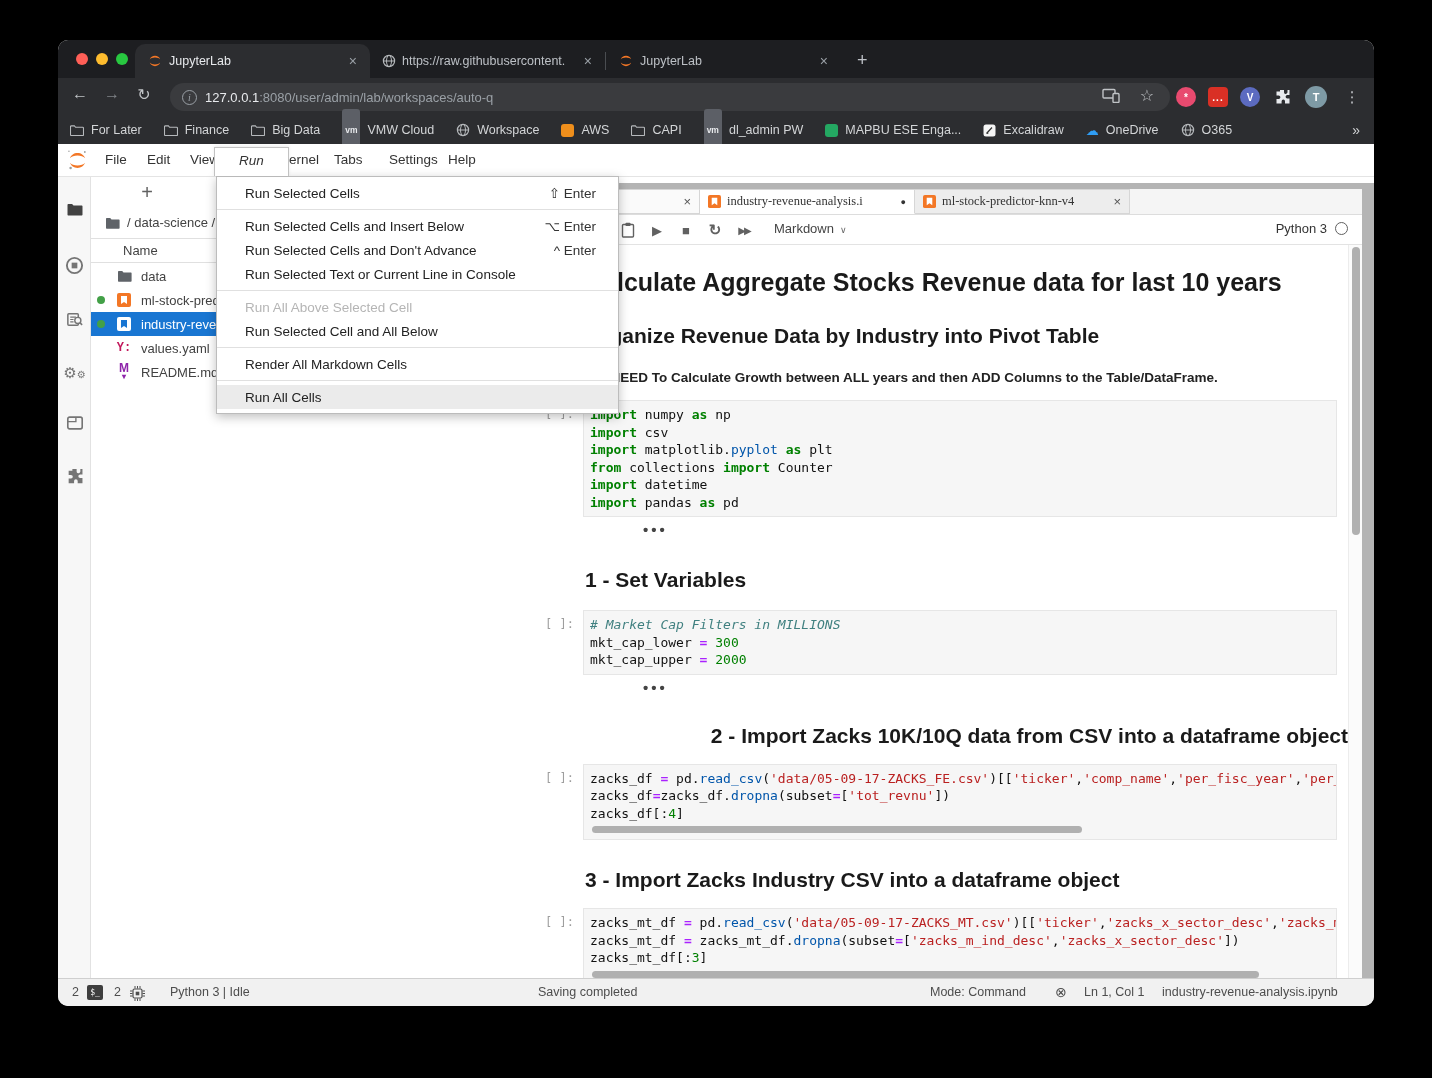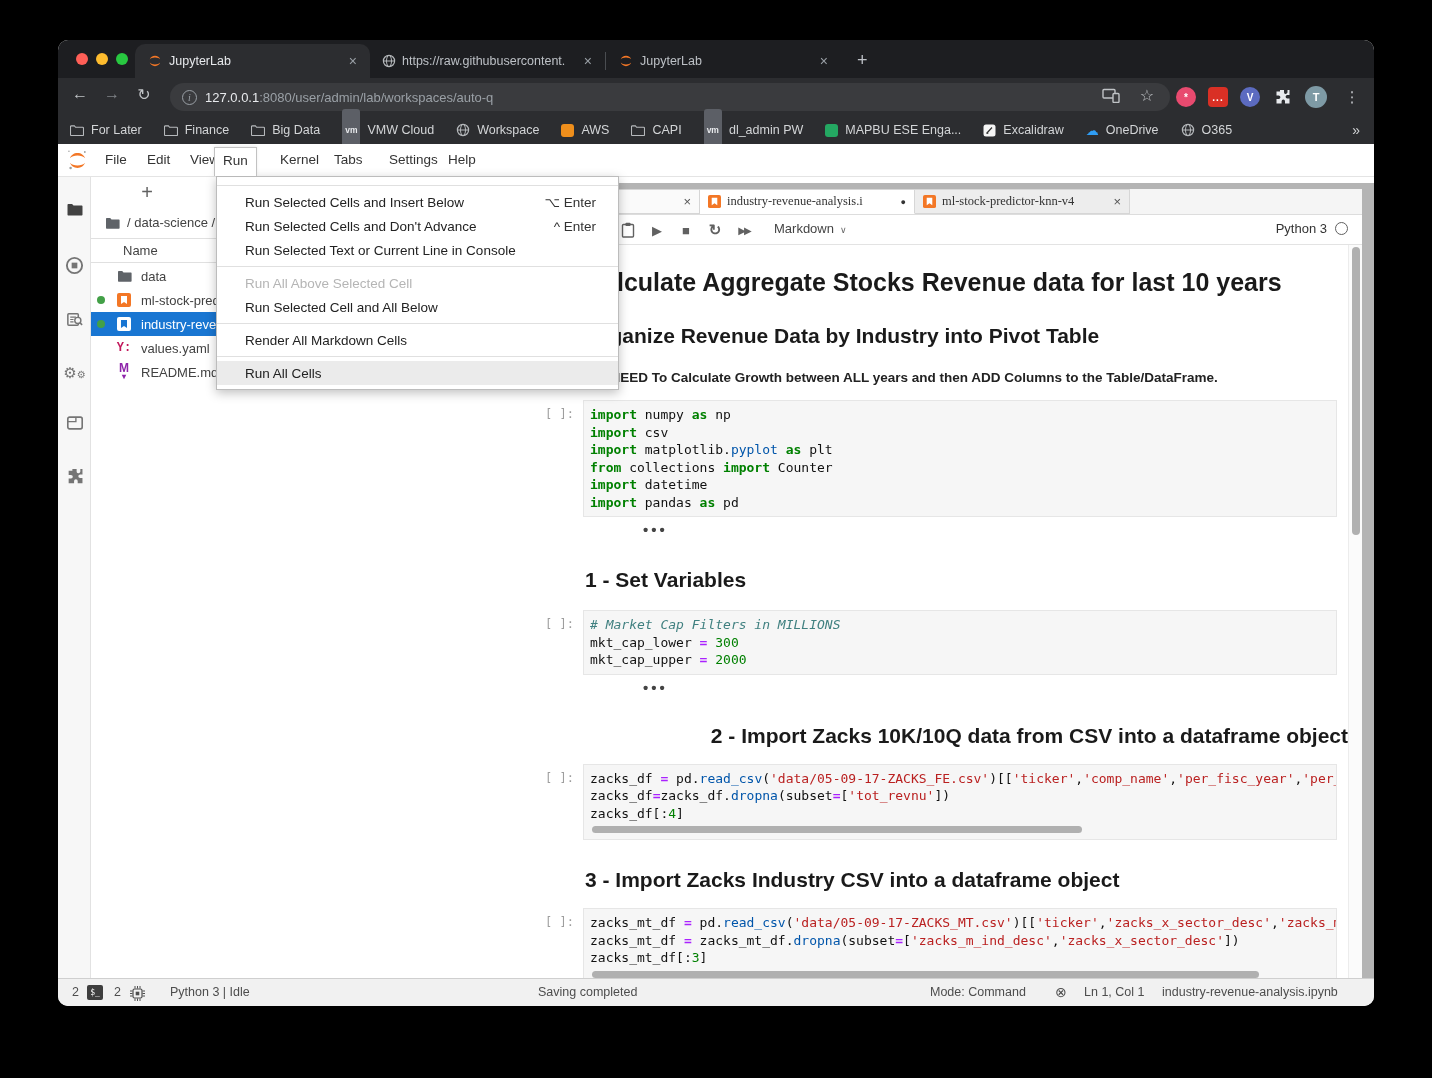--- a/index.html
+++ b/index.html
@@ -36,21 +36,21 @@
   .bm { display:flex; align-items:center; margin-right:22px; color:#d3d5d7; font-size:12.5px; white-space:nowrap; }
   .bm .ic { margin-right:7px; display:inline-flex; }
   .bm-vm { background:#5c5f66; color:#e8eaed; font-size:8.5px; font-weight:bold; padding:16px 3px; border-radius:3px; }
   .sq-ic { width:13px; height:13px; border-radius:3px; display:inline-block; }
   .bm-overflow { position:absolute; right:14px; color:#d3d5d7; font-size:14px; }
 
   
   .jl-menubar { position:relative; height:33px; background:#fff; border-bottom:1px solid #e4e4e4; }
   .jlogo { position:absolute; left:8px; top:5px; }
   .mitem { position:absolute; top:8px; font-size:13.5px; color:#333; }
-  .mitem.open { top:3px; background:#fff; border:1px solid #c2c2c2; border-bottom:none; padding:5px 8px 8px; box-shadow:0 -1px 3px rgba(0,0,0,0.08); z-index:61; }
+  .mitem.open { top:3px; background:#fff; border:1px solid #c2c2c2; border-bottom:none; padding:5px 24px 8px; box-shadow:0 -1px 3px rgba(0,0,0,0.08); z-index:61;font-style:italic; }
 
   
   .jl-main { position:absolute; top:137px; left:0; right:0; bottom:28px; background:#fff; }
   .activity { position:absolute; left:0; top:0; bottom:0; width:33px; background:#f7f7f7; border-right:1px solid #e2e2e2; }
   .aicon { position:absolute; left:0; width:33px; text-align:center; color:#757575; }
 
   .fb { position:absolute; left:33px; width:393px; top:0; bottom:0; background:#fff; }
   .fb-plus { position:absolute; left:44px; top:4px; font-size:20px; color:#616161; width:24px; text-align:center; }
   .fb-crumb { position:absolute; left:14px; top:38px; display:flex; align-items:center; font-size:13px; color:#424242; }
   .fb-crumb .ic { margin-right:7px; display:inline-flex; }
@@ -529,20 +529,24 @@
           </div>
         </div>
       <div class="nb-vscroll">
           <div class="nb-vthumb"></div>
         </div>
     </div>
 
   </div>
 
   <div class="run-menu" id="run-menu">
+      <div class="run-item">
+        <span class="mlabel">Run Selected Cells</span>
+        <span class="shortcut">⇧ Enter</span>
+      </div>
       <div class="mdiv"></div>
       <div class="run-item">
         <span class="mlabel">Run Selected Cells and Insert Below</span>
         <span class="shortcut">⌥ Enter</span>
       </div>
       <div class="run-item">
         <span class="mlabel">Run Selected Cells and Don't Advance</span>
         <span class="shortcut">^ Enter</span>
       </div>
       <div class="run-item">

